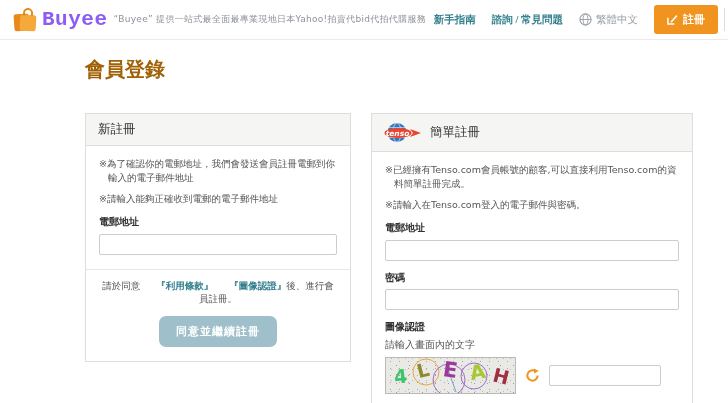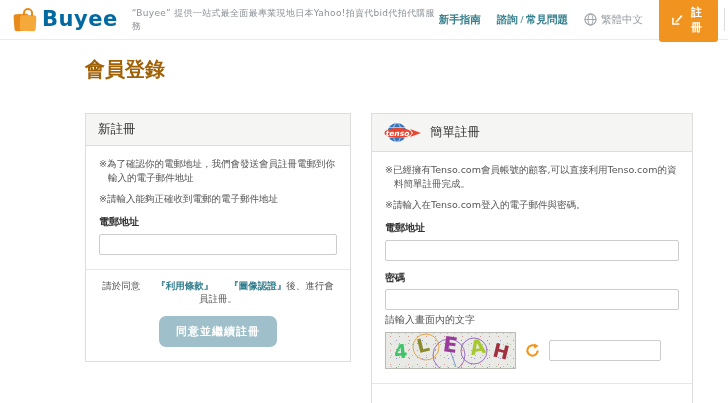--- a/index.html
+++ b/index.html
@@ -2,22 +2,22 @@
 <html><head>
 <meta charset="utf-8">
 <style>
   * { margin:0; padding:0; box-sizing:border-box; }
   html,body { background:#fff; font-family:"DejaVu Sans","Liberation Sans",sans-serif; }
   .page { width:728px; height:403px; background:#fff; position:relative; overflow:hidden; }
 
   
   .header { height:40px; border-bottom:1px solid #ebebeb; display:flex; align-items:center; padding:0 10px 0 12px; position:relative; background:#fff; }
   .logo { display:flex; align-items:center; gap:4px; cursor:pointer; }
-  .logo-word { font-size:21px; font-weight:bold; color:#0369a1; letter-spacing:.5px; line-height:1; }
-  .tagline { font-size:9px; color:#8d9298; margin-left:14px; letter-spacing:.3px; }
+  .logo-word { font-size:21px; font-weight:bold; color:#8b5cf6; letter-spacing:.5px; line-height:1;font-family:Liberation Mono, monospace; }
+  .tagline { font-size:9px; color:#8d9298; margin-left:6px; letter-spacing:.3px; }
   .header-right { margin-left:auto; display:flex; align-items:center; gap:16px; }
   .nav-link { font-size:10.5px; font-weight:bold; color:#337f8d; text-decoration:none; cursor:pointer; white-space:nowrap;font-family:Liberation Serif, serif; }
   .lang { display:flex; align-items:center; gap:4px; font-size:10.5px; color:#9aa0a6; cursor:pointer; white-space:nowrap; }
   .btn-register { display:flex; align-items:center; gap:5px; background:#f0941f; color:#fff; font-size:11px; font-weight:bold; border:none; border-radius:3px; padding:7px 13px; cursor:pointer; }
   .header-divider { position:absolute; right:3px; top:8px; bottom:8px; width:1px; background:#ddd; }
 
   
   .page-title { font-size:20px; font-weight:600; color:#a16207; margin:16px 0 30px 85px; }
 
   
@@ -138,20 +138,21 @@
         </span>
         <span>簡單註冊</span>
       </div>
       <div class="panel-body">
         <p class="note">※已經擁有Tenso.com會員帳號的顧客,可以直接利用Tenso.com的資料簡單註冊完成。</p>
         <p class="note">※請輸入在Tenso.com登入的電子郵件與密碼。</p>
         <div class="field-label">電郵地址</div>
         <input class="text-input" type="text" style="">
         <div class="field-label">密碼</div>
         <input class="text-input" type="password" style="">
+        <div class="field-label">圖像認證</div>
         <div class="captcha-hint">請輸入畫面內的文字</div>
         <div class="captcha-row">
           <div class="captcha-img">
             <svg width="131" height="37" viewBox="0 0 131 37">
               <circle cx="40" cy="14" r="13" fill="none" stroke="#e8a64a" stroke-width="1"></circle>
               <circle cx="63" cy="22" r="16" fill="none" stroke="#9b6fc8" stroke-width="1"></circle>
               <circle cx="88" cy="18" r="13" fill="none" stroke="#9b6fc8" stroke-width="1"></circle>
               <line x1="60" y1="6" x2="70" y2="34" stroke="#7a9ad0" stroke-width="1"></line>
             </svg>
             <span class="cap-ch cap-0" style="color: rgb(62, 197, 106);">4</span>

